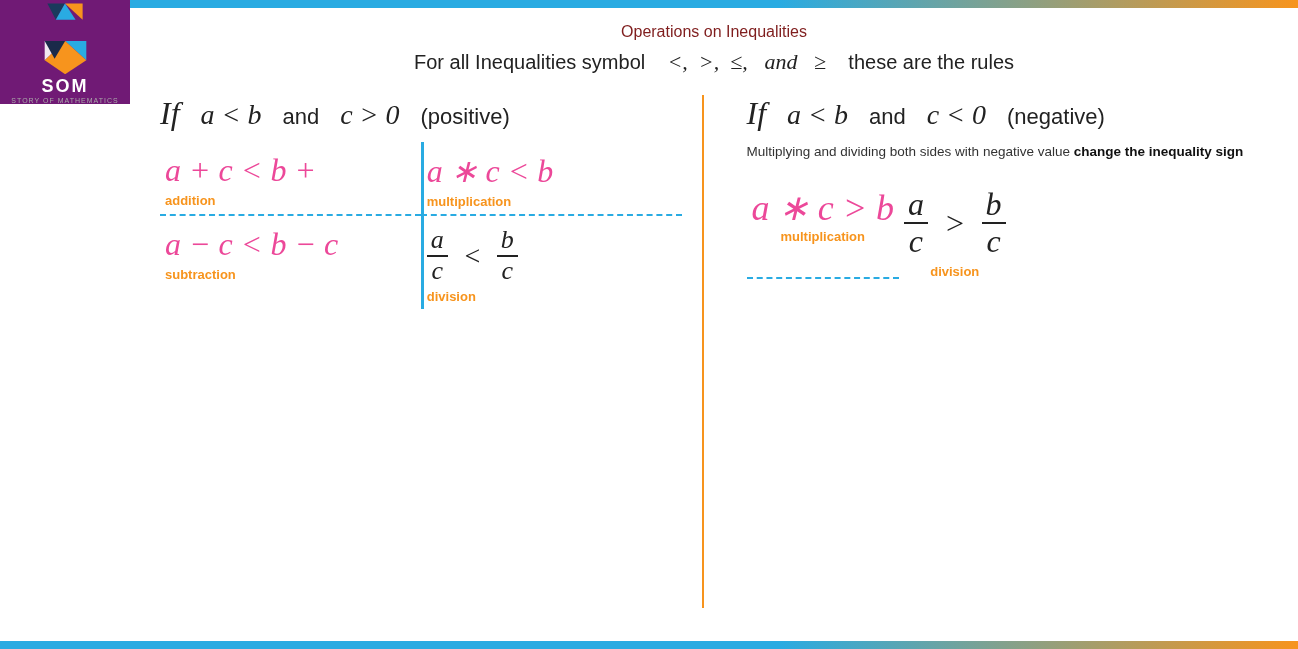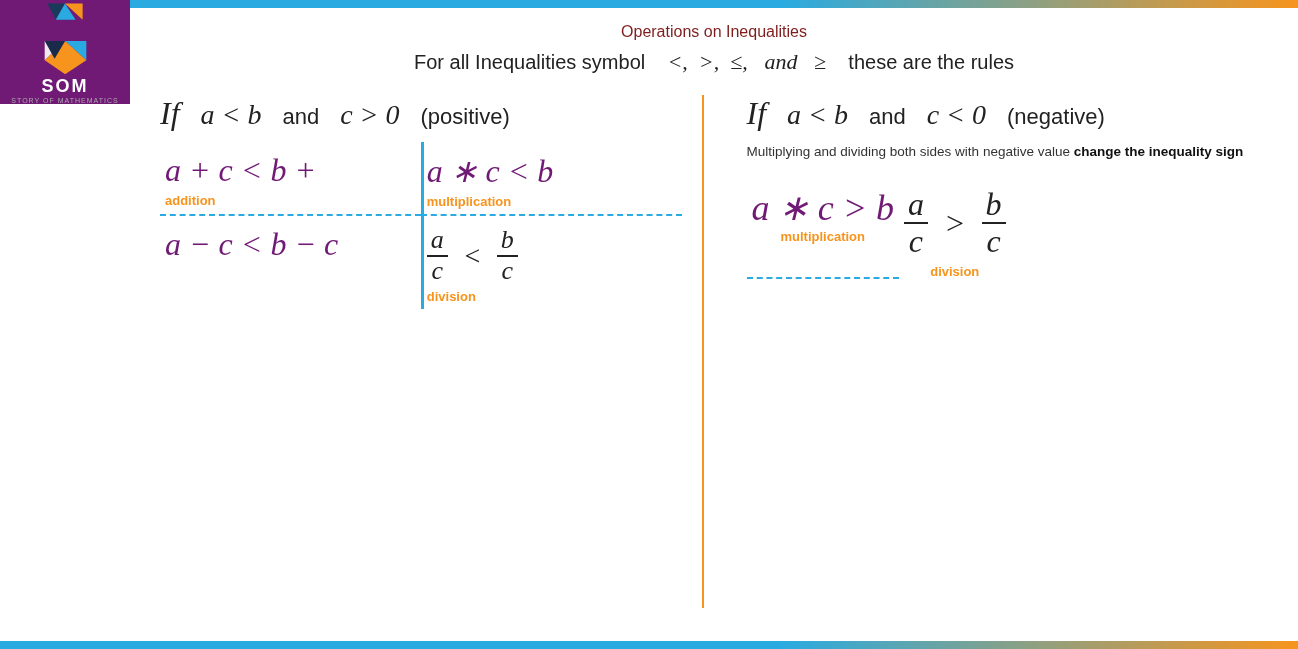--- a/index.html
+++ b/index.html
@@ -182,21 +182,21 @@
     }
 
     .formula-cell.right {
       padding-left: 6px;
     }
 
     
     .formula-math {
       font-size: 32px;
       font-style: italic;
-      color: #701a75;
+      color: #ec4899;
       font-family: Georgia, serif;
       display: block;
       margin-bottom: 4px;
     }
 
     
     .formula-label {
       font-family: Arial, sans-serif;
       font-size: 13px;
       font-weight: bold;
@@ -327,20 +327,21 @@
           <span class="formula-math">
             <em>a</em> ∗ <em>c</em> &lt; <em>b</em>
           </span>
           <div class="formula-label">multiplication</div>
         </div>
 
         <div class="formula-cell bottom">
           <span class="formula-math">
             <em>a</em> − <em>c</em> &lt; <em>b</em> − <em>c</em>
           </span>
+          <div class="formula-label">subtraction</div>
         </div>
 
         <div class="formula-cell right bottom">
           <div class="formula-math-frac">
             <span class="fraction">
               <span class="frac-num"><em>a</em></span>
               <span class="frac-den"><em>c</em></span>
             </span>
             &nbsp;&lt;&nbsp;
             <span class="fraction">

